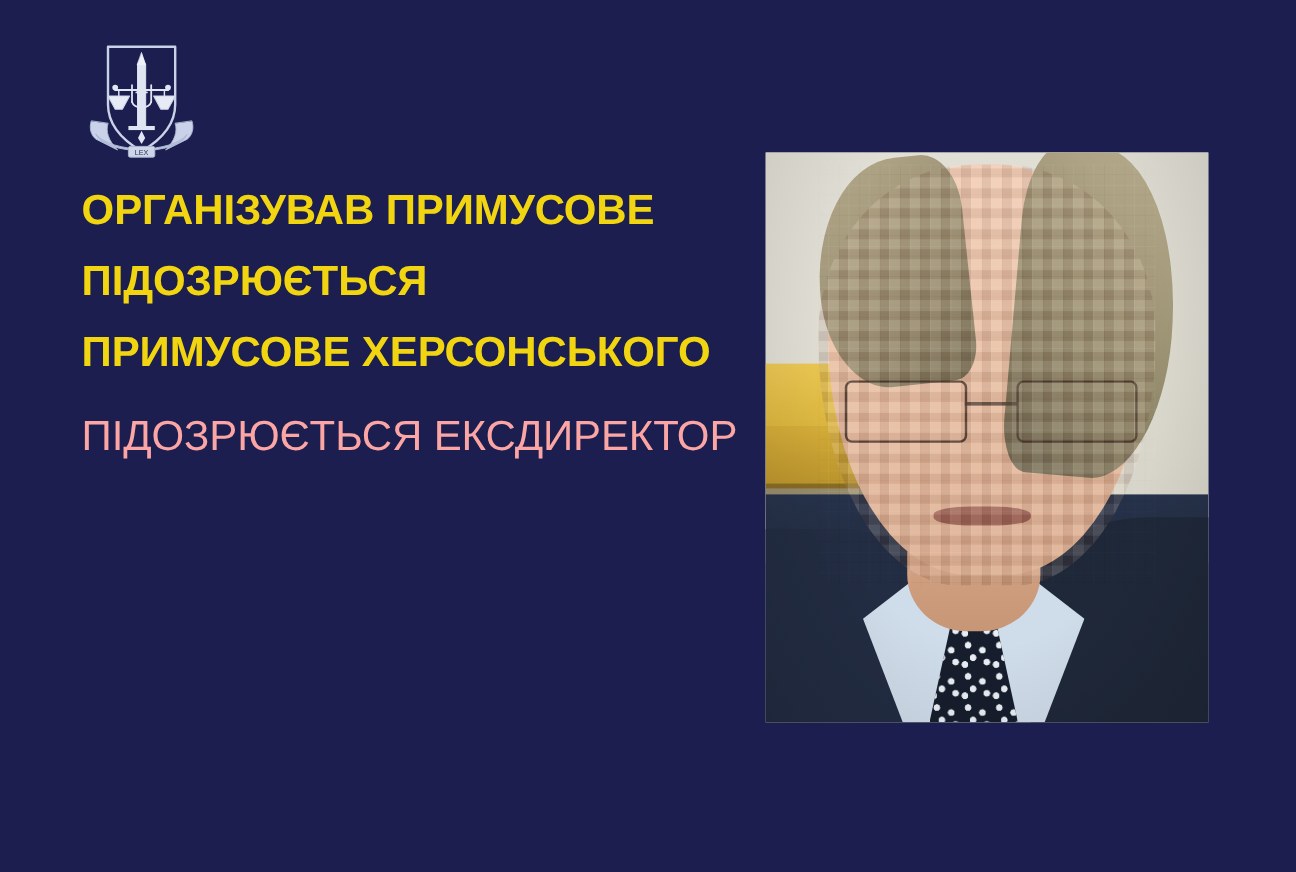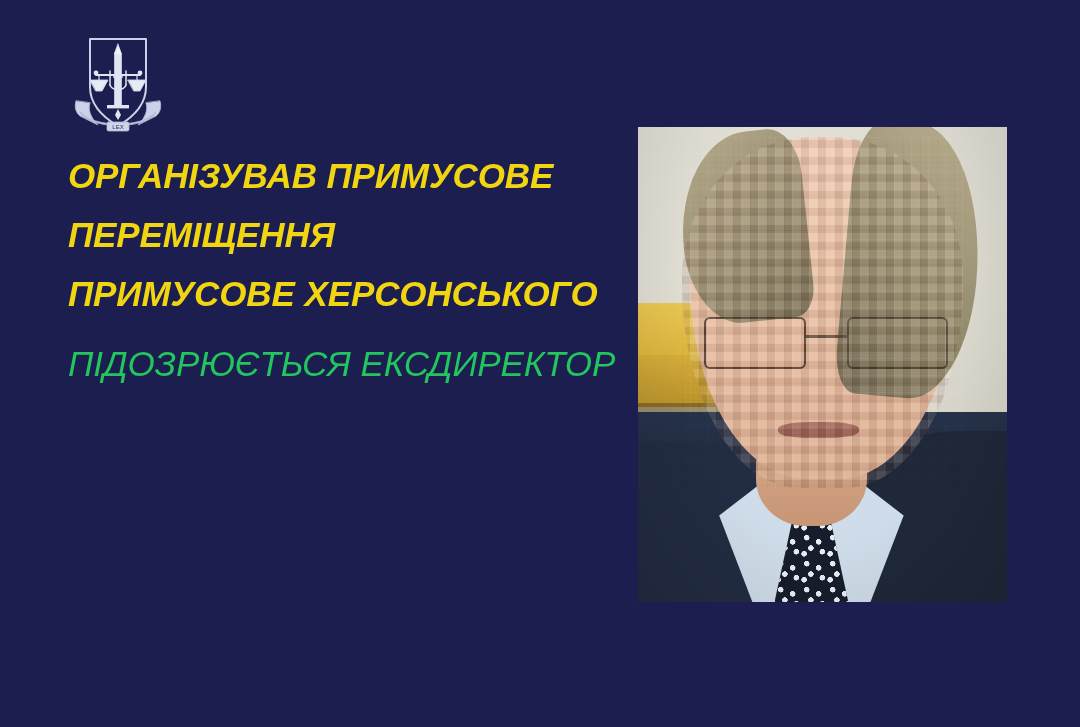--- a/index.html
+++ b/index.html
@@ -31,31 +31,30 @@
     position: absolute;
     left: 68px;
     top: 158px;
     width: 545px;
   }
   .hl-line {
     display: block;
     white-space: nowrap;
     line-height: 1.0;
     letter-spacing: -0.1px;
-    font-style: italic;
   }
   .hl-yellow {
     color: #f2d511;
     font-weight: 700;
     font-size: 35px;
     margin-bottom: 24px;
     font-stretch: condensed;
   }
   .hl-white {
-    color: #22c55e;
+    color: #fca5a5;
     font-weight: 300;
     font-size: 35px;
     margin-bottom: 24px;
     font-stretch: condensed;
     margin-top: 35px;
   }
 
   
   #photo {
     position: absolute;
@@ -237,21 +236,21 @@
       <path d="M92 74 C94 80 92 86 88 89 L70 98 C78 90 80 82 78 76 Z" fill="#c9d2e8" stroke="#aab6d2" stroke-width="0.8"></path>
       <path d="M12 85 C26 101 74 101 88 85 C80 103 20 103 12 85 Z" fill="#b9c4de" stroke="#aab6d2" stroke-width="0.8"></path>
 
       <rect x="39" y="95" width="22" height="9" rx="1.5" fill="#cdd6e9" stroke="#aab6d2" stroke-width="0.8"></rect>
       <text x="50" y="102" text-anchor="middle" font-family="Liberation Sans, sans-serif" font-size="6" fill="#2a3058" stroke="none">LEX</text>
     </svg>
   </div>
 
   <div id="headline">
     <span class="hl-line hl-yellow">ОРГАНІЗУВАВ ПРИМУСОВЕ</span>
-    <span class="hl-line hl-yellow">ПЕРЕМІЩЕННЯ</span>
+    <span class="hl-line hl-yellow">ПІДОЗРЮЄТЬСЯ</span>
     <span class="hl-line hl-yellow">ПРИМУСОВЕ ХЕРСОНСЬКОГО</span>
     <span class="hl-line hl-white">ПІДОЗРЮЄТЬСЯ ЕКСДИРЕКТОР</span>
   </div>
 
   <div id="photo" aria-label="Pixelated portrait photograph of an elderly man in a dark navy suit, light blue shirt and navy polka-dot tie, wearing glasses, seated in front of a light grey wall with a gold-coloured wooden panel at the left">
     <div class="ph-layer" id="ph-wall"></div>
     <div class="ph-layer" id="ph-desk-a"></div>
     <div class="ph-layer" id="ph-desk-b"></div>
     <div class="ph-layer" id="ph-desk-shadow"></div>
 

